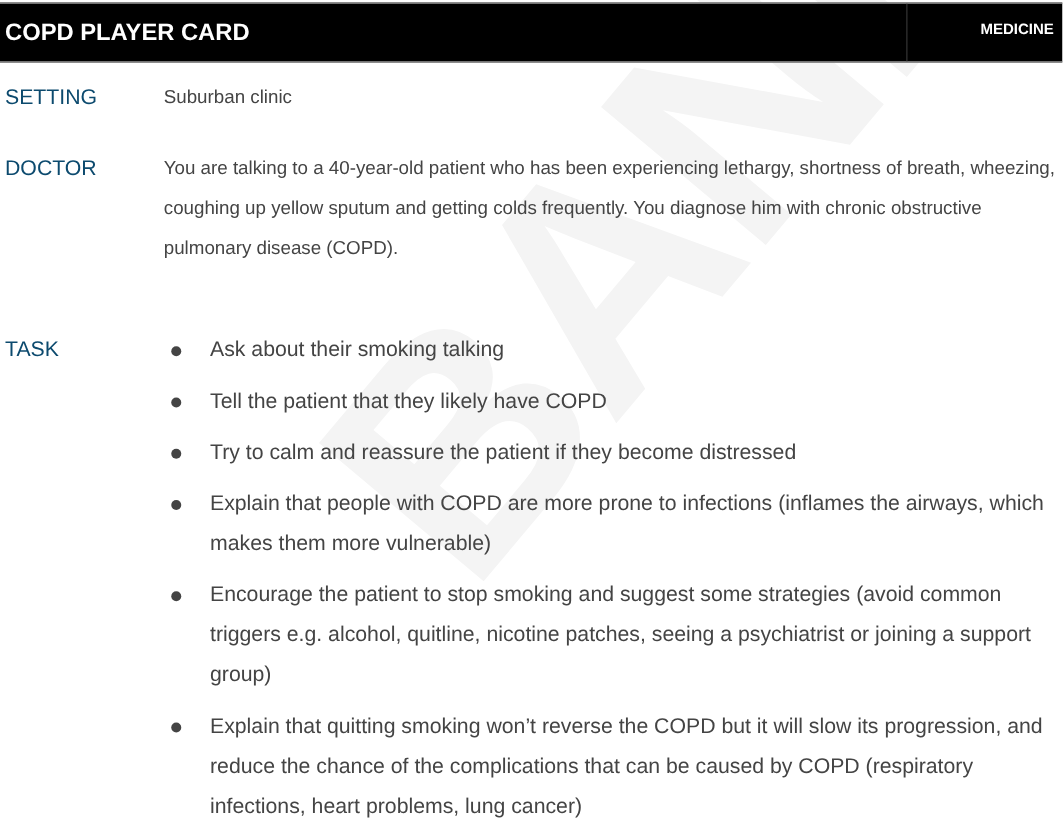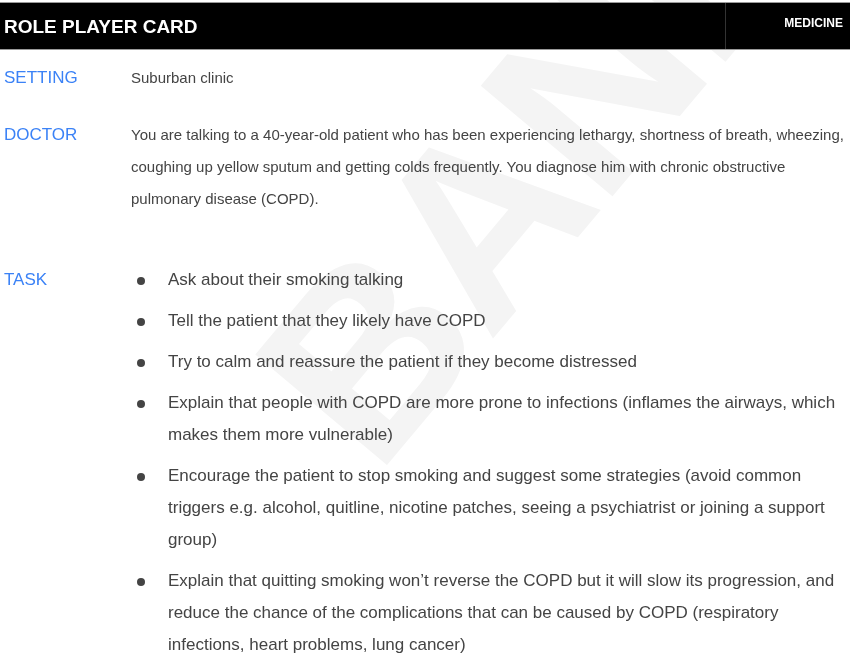--- a/index.html
+++ b/index.html
@@ -71,21 +71,21 @@
       position: absolute;
       left: 0;
       width: 850px;
       z-index: 1;
     }
     .label {
       position: absolute;
       left: 4px;
       top: 0;
       font-size: 17px;
-      color: #3b82f6;
+      color: #0c4a6e;
       text-align: right;
     }
     .label.bold {
       font-weight: normal;
     }
     .value {
       position: absolute;
       left: 131px;
       top: 0;
       width: 715px;
@@ -125,21 +125,21 @@
       border-radius: 50%;
       background: #444444;
     }
   </style>
 </head>
 <body>
 
 <div class="watermark">BANK</div>
 
 <div class="header">
-  <span class="header-title">ROLE PLAYER CARD</span>
+  <span class="header-title">COPD PLAYER CARD</span>
   <div class="header-divider"></div>
   <span class="header-subject">MEDICINE</span>
 </div>
 
 <div class="row row-setting">
   <span class="label">SETTING</span>
   <span class="value">Suburban clinic</span>
 </div>
 
 <div class="row row-doctor">

